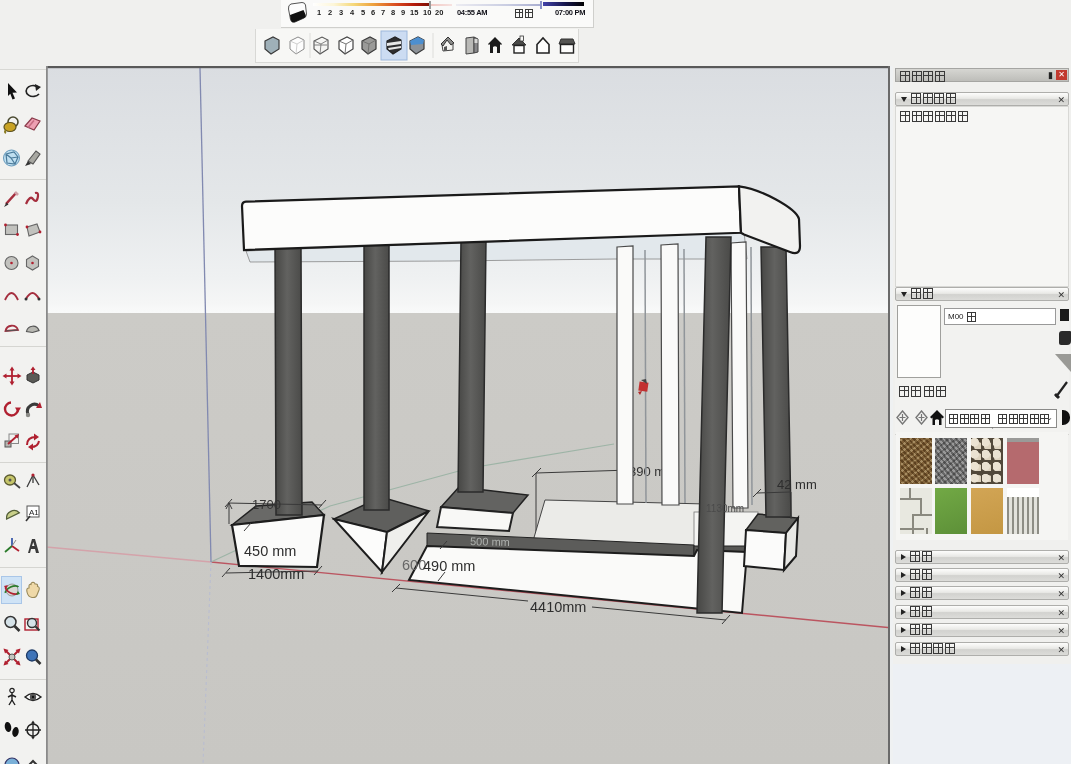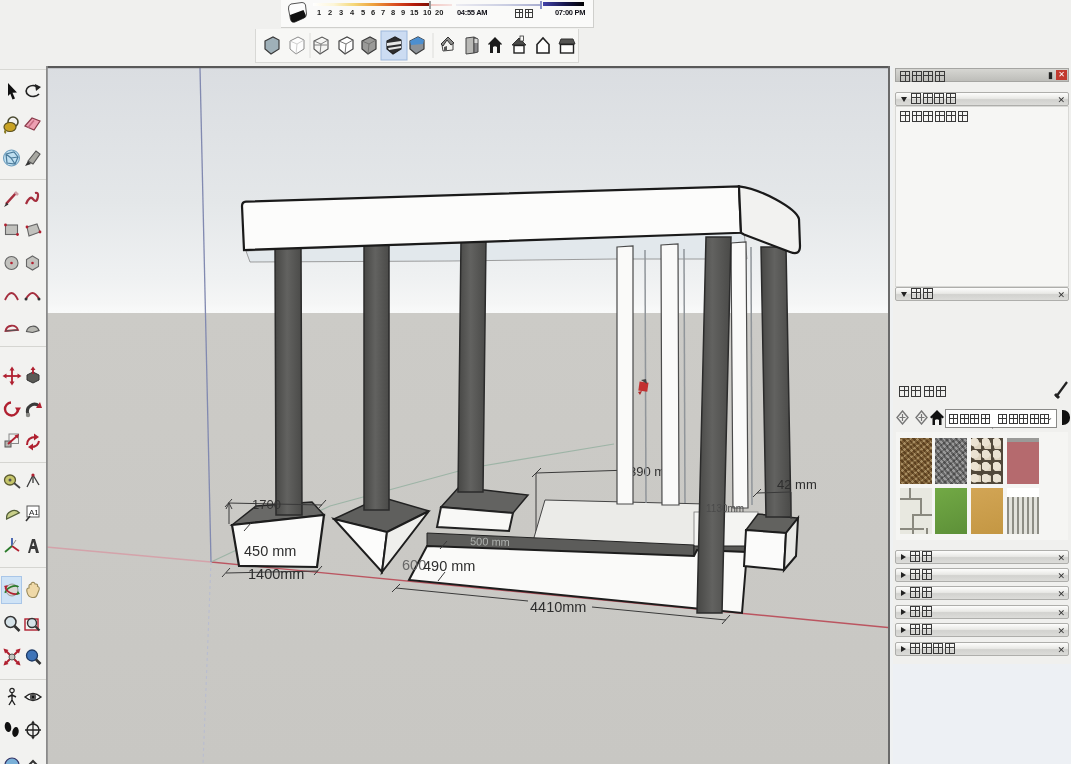--- a/index.html
+++ b/index.html
@@ -472,20 +472,32 @@
   </div>
 
   <div class="sechdr" style="left:2px;top:37px;"><span class="arrowd"></span><i class="cj"></i><i class="cj"></i><i class="cj"></i><i class="cj"></i><span class="x">✕</span></div>
 
   <div class="abs" style="left:2px;top:51px;width:174px;height:181px;background:#f6f6f4;border:1px solid #d8d8d5;box-sizing:border-box;">
     <span style="position:absolute;left:4px;top:4px;"><i class="cj"></i><i class="cj"></i><i class="cj"></i><i class="cj"></i><i class="cj"></i><i class="cj"></i></span>
   </div>
 
   <div class="sechdr" style="left:2px;top:232px;"><span class="arrowd"></span><i class="cj"></i><i class="cj"></i><span class="x">✕</span></div>
 
+  <div class="abs" style="left:2px;top:246px;width:174px;height:133px;background:#f2f2f0;">
+    <div class="abs" style="left:2px;top:4px;width:42px;height:71px;background:#fdfdfc;border:1px solid #a0a09d;"></div>
+    <div class="abs" style="left:49px;top:7px;width:110px;height:15px;background:#fff;border:1px solid #999;">
+      <span style="position:absolute;left:3px;top:3px;font-size:8px;color:#222;">M00 </span>
+        <i class="cj sm" style="position:absolute;left:22px;top:3px;"></i>
+    </div>
+    <div class="abs" style="left:165px;top:8px;width:9px;height:12px;background:#1a1a1a;"></div>
+    <div class="abs" style="left:164px;top:30px;width:12px;height:14px;background:#2a2a2a;border-radius:3px 1px 4px 2px;"></div>
+    <div class="abs" style="left:160px;top:53px;width:0;height:0;border-top:18px solid #9a9a96;border-left:16px solid transparent;"></div>
+
+    <div class="abs" style="left:0;top:133px;width:174px;height:1px;background:#d5d5d2;"></div>
+  </div>
   <div class="abs" style="left:6px;top:331px;"><i class="cj"></i><i class="cj"></i></div>
   <div class="abs" style="left:31px;top:331px;"><i class="cj"></i><i class="cj"></i></div>
   <svg class="abs" style="left:160px;top:325px" width="16" height="20" viewBox="0 0 16 20">
       <line x1="14" y1="2" x2="3" y2="17" stroke="#222" stroke-width="2.2"></line>
       <line x1="2" y1="14" x2="6" y2="18" stroke="#222" stroke-width="3"></line>
     </svg>
 
   <div class="abs" style="left:0;top:352px;width:178px;height:26px;">
     <svg class="abs" style="left:3px;top:3px" width="13" height="15" viewBox="0 0 13 15">
         <path d="M6.5 1 L12 7.5 L6.5 14 L1 7.5 Z" fill="none" stroke="#777" stroke-width="1.4"></path>

